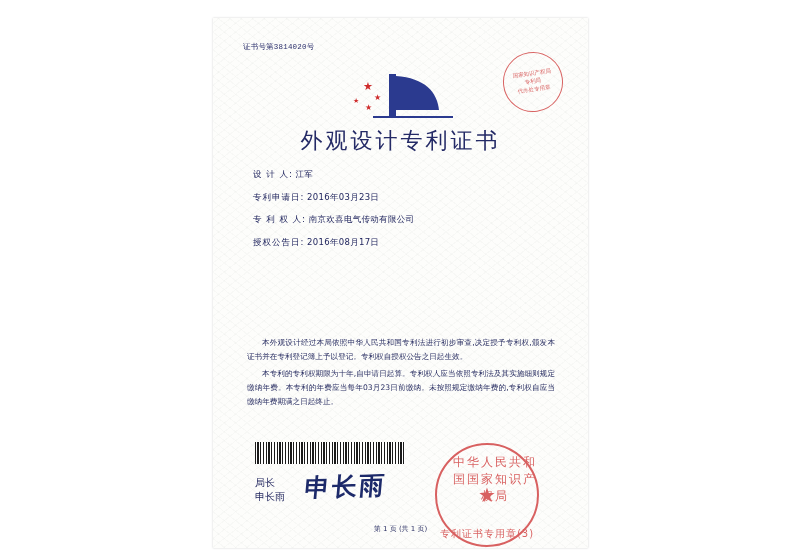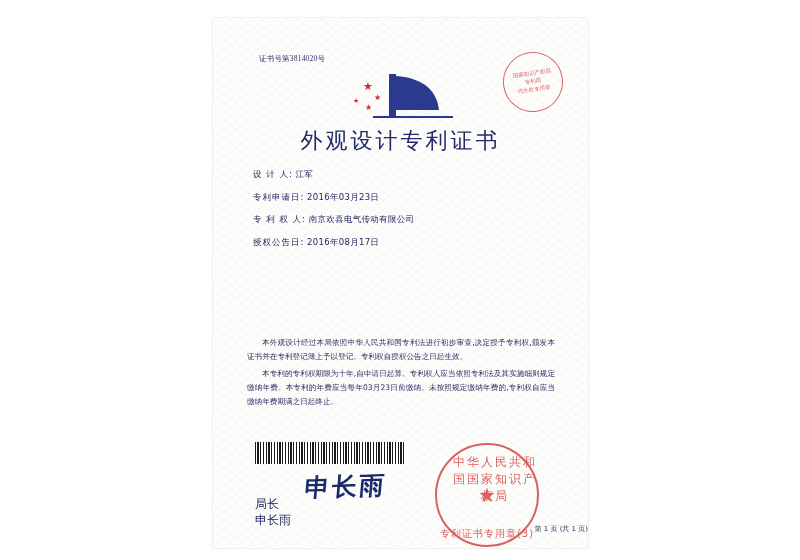--- a/index.html
+++ b/index.html
@@ -34,26 +34,25 @@
     position: absolute;
     left: 0; top: 0; right: 0; bottom: 0;
     background:
       repeating-linear-gradient(38deg, rgba(200,205,200,0.10) 0 1px, rgba(255,255,255,0) 1px 7px),
       repeating-linear-gradient(-38deg, rgba(200,205,200,0.10) 0 1px, rgba(255,255,255,0) 1px 7px);
     pointer-events: none;
   }
   .cert-no {
     position: absolute;
     left: 30px;
-    top: 36px;
+    top: 24px;
     font-size: 7.5px;
     color: #2b2f6b;
     letter-spacing: 0.2px;
-    font-family: Liberation Serif, serif;
-    margin-left: 16px;
+    font-family: Liberation Mono, monospace;
   }
   
   .top-stamp {
     position: absolute;
     left: 290px;
     top: 34px;
     width: 60px;
     height: 60px;
     border: 1.6px solid #cf3a3a;
     border-radius: 50%;
@@ -126,23 +125,22 @@
     background:
       repeating-linear-gradient(90deg,
         #1b1b1b 0 1px, #ffffff 1px 2px, #1b1b1b 2px 4px, #ffffff 4px 5px,
         #1b1b1b 5px 6px, #ffffff 6px 8px, #1b1b1b 8px 9px, #ffffff 9px 11px);
   }
   .signature-block {
     position: absolute;
     left: 42px;
     top: 458px;
     color: #20255e;
-    font-size: 12px;
+    font-size: 10px;
     line-height: 1.35;
-    margin-top: 20px;
   }
   .handwriting {
     position: absolute;
     left: 92px;
     top: 452px;
     font-family: "DejaVu Serif", "Liberation Serif", serif;
     font-size: 25px;
     color: #1d2a6a;
     letter-spacing: 2px;
     transform: skewX(-7deg) rotate(-2deg);
@@ -184,21 +182,21 @@
     position: absolute;
     left: 0; right: 0;
     bottom: 4px;
     font-size: 10px;
     letter-spacing: 1px;
   }
   .page-footer {
     position: absolute;
     left: 0; right: 0;
     bottom: 14px;
-    text-align: right;
+    text-align: center;
     font-size: 7px;
     color: #2a2f63;
   }
 </style>
 </head>
 <body>
 
 <div id="page">
 
   <div id="sheet">

